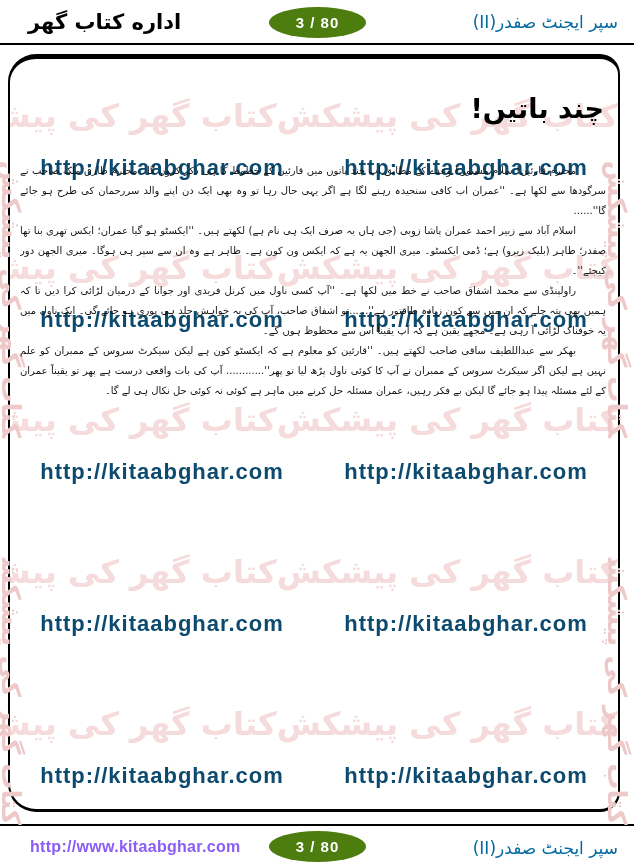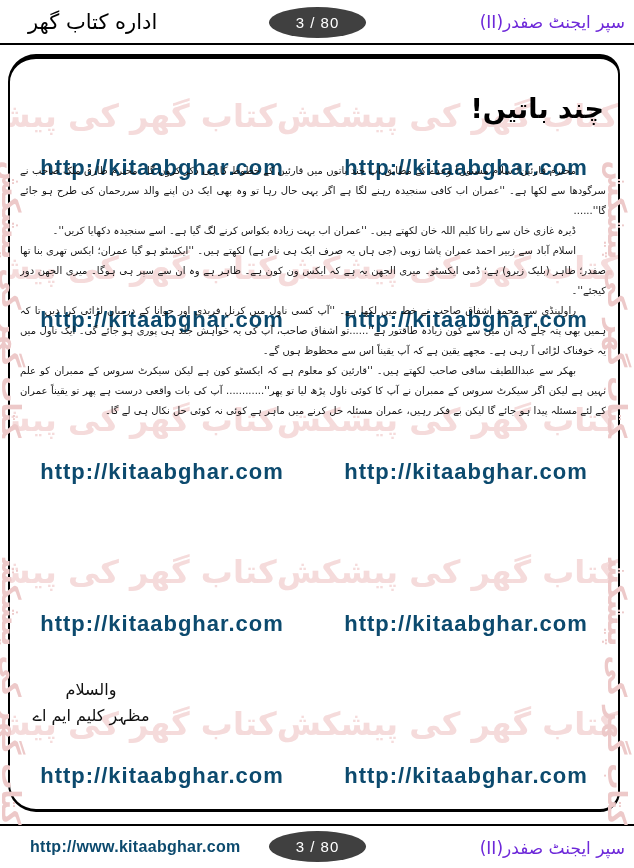--- a/index.html
+++ b/index.html
@@ -3,44 +3,44 @@
 <meta charset="utf-8">
 <style>
   html,body{margin:0;padding:0;background:#ffffff;}
   .page{
     position:relative; width:634px; height:868px; overflow:hidden;
     background:#ffffff; font-family:"DejaVu Sans","Liberation Sans",sans-serif;
     color:#1a1a1a;
   }
   
   .brand{
-    position:absolute; left:28px; top:10px; font-size:21px; font-weight:normal;
+    position:absolute; left:28px; top:10px; font-size:21px; font-weight:bold;
     direction:rtl; color:#000;
   }
   .badge{
-    position:absolute; width:97px; height:31px; background:#404040; color:#fff;
+    position:absolute; width:97px; height:31px; background:#4d7c0f; color:#fff;
     border-radius:50%; display:flex; align-items:center; justify-content:center;
-    font-weight:normal; font-size:15px; letter-spacing:1px;
+    font-weight:bold; font-size:15px; letter-spacing:1px;
     font-family:"Liberation Sans",sans-serif;
   }
   .badge.top{left:269px; top:7px;}
   .badge.bottom{left:269px; top:831px;}
   .booktitle{
-    position:absolute; right:9px; font-size:17px; direction:rtl; color:#6d28d9;
+    position:absolute; right:16px; font-size:17px; direction:rtl; color:#0369a1;
     white-space:nowrap;
     text-align:right;
   }
   .booktitle.top{top:12px;}
   .booktitle.bottom{top:838px;}
   .rule{position:absolute; left:0; width:634px; height:2px; background:#000;}
   .rule.top{top:43px;}
   .rule.bottom{top:824px;}
   .footer-url{
     position:absolute; left:30px; top:838px; font-size:16px; font-weight:bold;
-    color:#0c4a6e; text-decoration:none; font-family:"Liberation Sans",sans-serif;
+    color:#8b5cf6; text-decoration:none; font-family:"Liberation Sans",sans-serif;
     letter-spacing:.3px;
   }
   
   .frame{
     position:absolute; left:8px; top:54px; width:612px; height:758px;
     box-sizing:border-box;
     border-top:5px solid #000; border-right:2px solid #000;
     border-bottom:3px solid #000; border-left:2px solid #000;
     border-radius:28px 20px 20px 28px;
     overflow:hidden;
@@ -130,29 +130,24 @@
           <span>کتاب گھر کی پیشکش</span>
         </div>
         <div class="wm-row wm-url" style="top: 704px;">
           <span>http://kitaabghar.com</span>
           <span>http://kitaabghar.com</span>
         </div>
       </div>
     <h1 class="heading">چند باتیں!</h1>
     <div class="body-text" id="body-text">
         <p class="para">محترم قارئین! سلام مسنون! وعدے کے مطابق اب چند باتوں میں قارئین کے خطوط کا ہی ذکر کروں گا۔ محترم طارق ملک صاحب نے سرگودھا سے لکھا ہے۔ ''عمران اب کافی سنجیدہ رہنے لگا ہے اگر یہی حال رہا تو وہ بھی ایک دن اپنے والد سررحمان کی طرح ہو جائے گا''......</p>
-        <p class="para">ڈیرہ غازی خان سے رانا کلیم اللہ خان لکھتے ہیں۔ ''عمران اب بہت زیادہ بکواس کرنے لگ گیا ہے۔ اسے سنجیدہ دکھایا کریں''۔</p>
         <p class="para">اسلام آباد سے زبیر احمد عمران پاشا زوبی (جی ہاں یہ صرف ایک ہی نام ہے) لکھتے ہیں۔ ''ایکسٹو ہو گیا عمران؛ ایکس تھری بنا تھا صفدر؛ طاہر (بلیک زیرو) ہے؛ ڈمی ایکسٹو۔ میری الجھن یہ ہے کہ ایکس ون کون ہے۔ ظاہر ہے وہ ان سے سپر ہی ہوگا۔ میری الجھن دور کیجئے''۔</p>
         <p class="para">راولپنڈی سے محمد اشفاق صاحب نے خط میں لکھا ہے۔ ''آپ کسی ناول میں کرنل فریدی اور جوانا کے درمیان لڑائی کرا دیں تا کہ ہمیں بھی پتہ چلے کہ ان میں سے کون زیادہ طاقتور ہے''......تو اشفاق صاحب، آپ کی یہ خواہش جلد ہی پوری ہو جائے گی۔ ایک ناول میں یہ خوفناک لڑائی آ رہی ہے۔ مجھے یقین ہے کہ آپ یقیناً اس سے محظوظ ہوں گے۔</p>
         <p class="para">بھکر سے عبداللطیف ساقی صاحب لکھتے ہیں۔ ''قارئین کو معلوم ہے کہ ایکسٹو کون ہے لیکن سیکرٹ سروس کے ممبران کو علم نہیں ہے لیکن اگر سیکرٹ سروس کے ممبران نے آپ کا کوئی ناول پڑھ لیا تو پھر''............ آپ کی بات واقعی درست ہے پھر تو یقیناً عمران کے لئے مسئلہ پیدا ہو جائے گا لیکن بے فکر رہیں، عمران مسئلہ حل کرنے میں ماہر ہے کوئی نہ کوئی حل نکال ہی لے گا۔</p>
       </div>
-    <div class="signature">
-      <span class="sig-line1">والسلام</span>
-      <span class="sig-line2">مظہر کلیم ایم اے</span>
-    </div>
   </div>
 
   <div class="side-wm left" id="side-wm-left"><span>کتاب گھر کی پیشکش</span><span>کتاب گھر کی پیشکش</span></div>
   <div class="side-wm right" id="side-wm-right"><span>کتاب گھر کی پیشکش</span><span>کتاب گھر کی پیشکش</span></div>
 
   <div class="rule bottom"></div>
   <a class="footer-url" href="#">http://www.kitaabghar.com</a>
   <span class="badge bottom">3 / 80</span>
   <span class="booktitle bottom">سپر ایجنٹ صفدر(II)</span>
 

